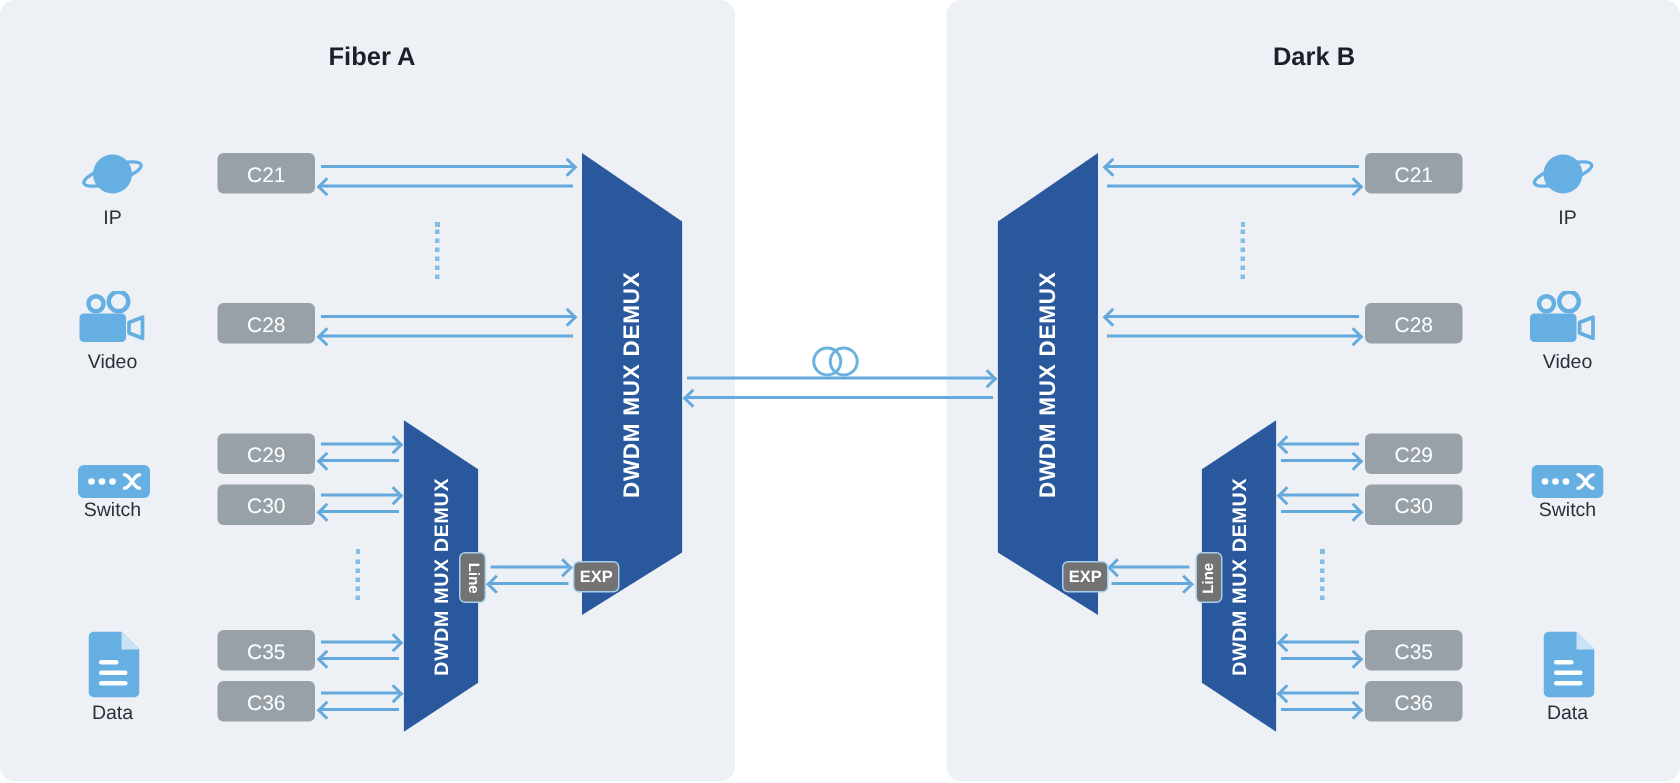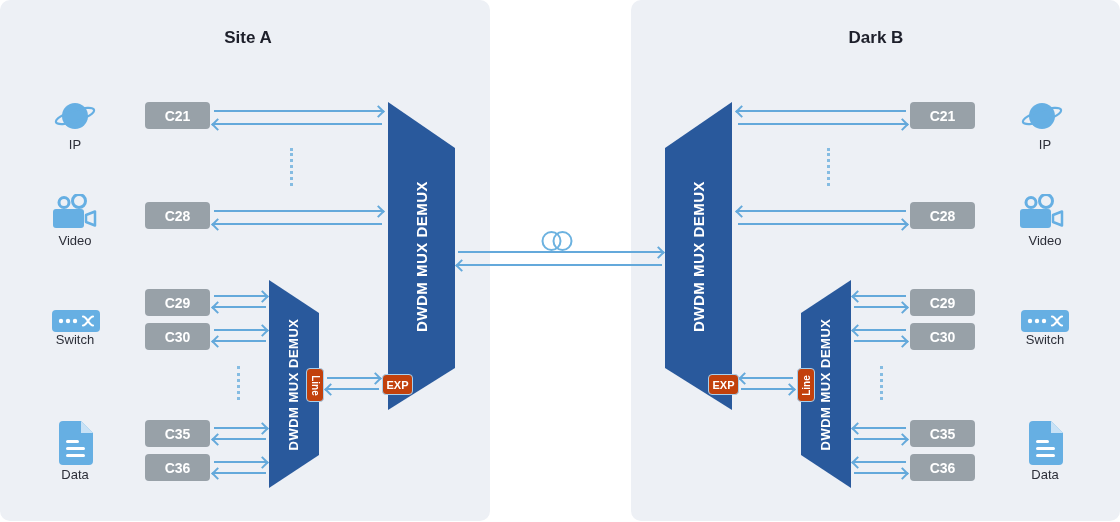--- a/index.html
+++ b/index.html
@@ -4,58 +4,58 @@
 <style>
   html,body{margin:0;padding:0;background:#fff;}
   .stage{position:relative;width:1120px;height:522px;background:#ffffff;
          font-family:"Liberation Sans",sans-serif;overflow:hidden;}
   .panel{position:absolute;top:0;height:521px;background:#edf0f5;border-radius:10px;}
   .panel.a{left:0;width:490px;}
   .panel.b{left:631px;width:489px;}
   .site-title{position:absolute;top:28px;width:160px;text-align:center;
               font-size:17px;font-weight:700;color:#1d1f2a;}
   .ch{position:absolute;width:65px;height:27px;background:#98a1a8;border-radius:4px;
-      color:#ffffff;font-size:14px;display:flex;align-items:center;justify-content:center;font-weight:bold;}
+      color:#ffffff;font-size:14px;display:flex;align-items:center;justify-content:center;}
   .arrow{position:absolute;height:2px;background:#64a9db;}
   .arrow::after{content:'';position:absolute;width:7px;height:7px;top:-3px;
       border-top:2px solid #64a9db;border-right:2px solid #64a9db;}
   .arrow.r::after{right:-1px;transform:rotate(45deg);}
   .arrow.l::after{left:-1px;transform:rotate(-135deg);}
   .dots{position:absolute;width:0;border-left:3px dotted #85bce2;}
   .trap{position:absolute;background:#29599c;display:flex;align-items:center;justify-content:center;}
   .trap .vtext{color:#fff;font-weight:700;white-space:nowrap;letter-spacing:.5px;}
   .trap.big{width:67px;height:308px;top:102px;}
   .trap.big .vtext{transform:rotate(-90deg);font-size:15px;}
   .trap.big.sa{left:388px;clip-path:polygon(0 0,100% 14.9%,100% 86.4%,0 100%);}
   .trap.big.sb{left:665px;clip-path:polygon(100% 0,0 14.9%,0 86.4%,100% 100%);}
   .trap.small{width:50px;height:208px;top:280px;}
   .trap.small .vtext{transform:rotate(-90deg);font-size:13px;}
   .trap.small.sa{left:269px;clip-path:polygon(0 0,100% 15.9%,100% 84.1%,0 100%);}
   .trap.small.sb{left:801px;clip-path:polygon(100% 0,0 15.9%,0 84.1%,100% 100%);}
-  .port{position:absolute;background:#c2410c;border:1.5px solid #a6d0ee;border-radius:4px;
+  .port{position:absolute;background:#737373;border:1.5px solid #a6d0ee;border-radius:4px;
         color:#fff;font-weight:700;display:flex;align-items:center;justify-content:center;box-sizing:border-box;}
   .port.exp{width:31px;height:21px;font-size:11px;}
   .port.line{width:18px;height:34px;font-size:10px;}
   .port.line .vtext{white-space:nowrap;}
   .port.line.sa .vtext{transform:rotate(90deg);}
   .port.line.sb .vtext{transform:rotate(-90deg);}
   .icon{position:absolute;}
   .icon-label{position:absolute;width:80px;text-align:center;font-size:13px;color:#2c2e38;}
   .fiber-label{position:absolute;left:490px;top:270px;width:142px;text-align:center;
                font-size:15px;color:#1e202a;}
 </style>
 </head>
 <body>
 
 <div class="stage">
 
   <div class="panel a"></div>
   <div class="panel b"></div>
 
-  <div class="site-title" style="left:168px">Site A</div>
+  <div class="site-title" style="left:168px">Fiber A</div>
   <div class="site-title" style="left:796px">Dark B</div>
 
   <div class="icon" style="left:53px;top:96px">
     <svg width="44" height="40" viewBox="0 0 44 40">
       <circle cx="22" cy="20" r="13" fill="#66afe3"></circle>
       <ellipse cx="22" cy="20" rx="20" ry="5.5" fill="none" stroke="#66afe3" stroke-width="2.2" transform="rotate(-18 22 20)"></ellipse>
     </svg>
   </div>
   <div class="icon-label" style="left:35px;top:137px">IP</div>
 

